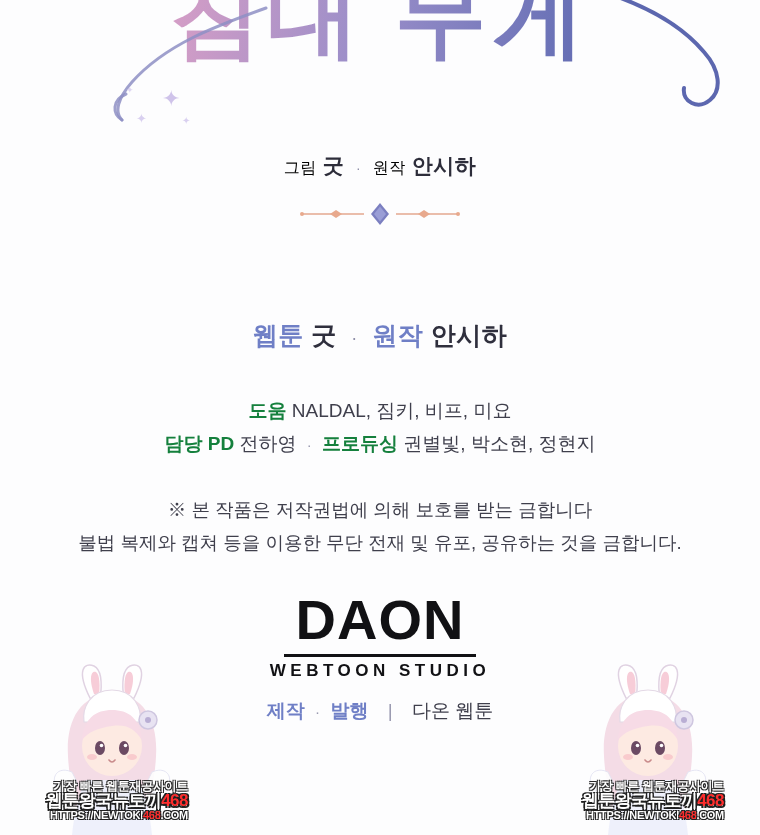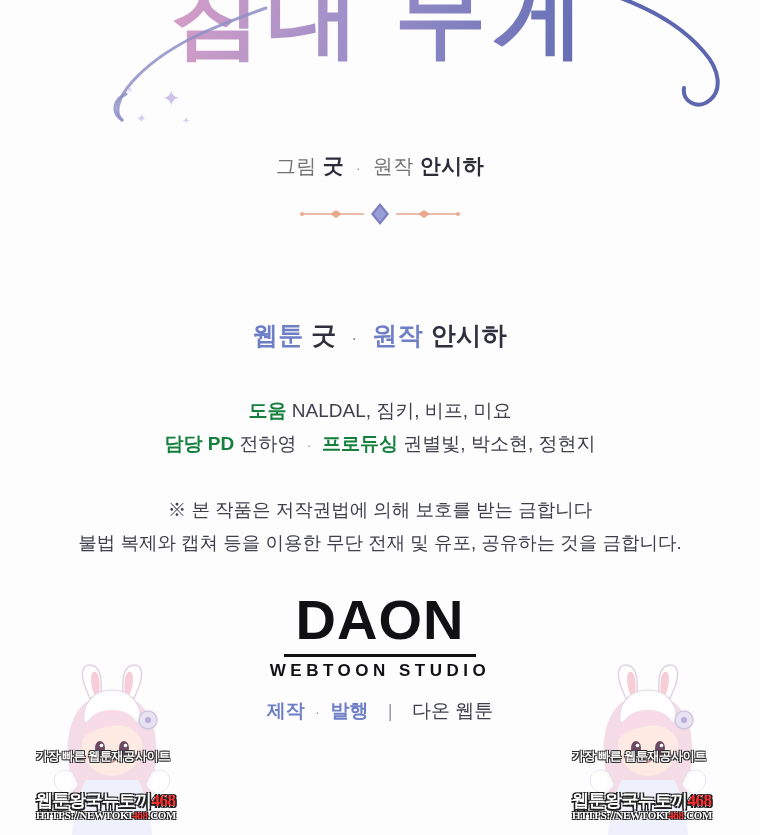--- a/index.html
+++ b/index.html
@@ -73,21 +73,21 @@
   
   .credit-line {
     position: absolute;
     top: 152px;
     width: 760px;
     text-align: center;
     font-size: 19px;
     color: #4b4b57;
     letter-spacing: 0.5px;
   }
-  .credit-line .lbl { font-size: 20px; color: #737373; }
+  .credit-line .lbl { font-size: 16px; color: #000000; }
   .credit-line .nm { font-weight: bold; font-size: 21px; color: #2d2d3a; }
   .credit-line .dot { color: #8f8fa8; margin: 0 6px; font-size: 14px; }
 
   
   .divider {
     position: absolute;
     top: 200px;
     left: 0;
     width: 760px;
     height: 28px;
@@ -178,38 +178,37 @@
   }
   .wm.left { left: 42px; }
   .wm.right { right: 42px; }
 
   .wm-text {
     position: absolute;
     bottom: 14px;
     left: 50%;
     transform: translateX(-50%);
     width: 152px;
-    text-align: left;
-    font-family: Liberation Serif, serif;
+    text-align: right;
+    font-family: Liberation Sans, sans-serif;
     line-height: 1.02;
   }
   .wm-l1 {
     font-size: 12px;
     font-weight: bold;
     color: #ffffff;
     text-shadow: -1px -1px 0 #2a2a2a, 1px -1px 0 #2a2a2a, -1px 1px 0 #2a2a2a, 1px 1px 0 #2a2a2a;
     letter-spacing: -0.3px;
   }
   .wm-l2 {
     font-size: 17px;
     font-weight: bold;
     color: #ffffff;
     text-shadow: -1.5px -1.5px 0 #1f1f1f, 1.5px -1.5px 0 #1f1f1f, -1.5px 1.5px 0 #1f1f1f, 1.5px 1.5px 0 #1f1f1f;
     letter-spacing: -0.5px;
-    margin-top: 30px;
   }
   .wm-l2 .num { color: #ff2d2d; }
   .wm-l3 {
     font-size: 11px;
     font-weight: bold;
     color: #ffffff;
     text-shadow: -1px -1px 0 #1f1f1f, 1px -1px 0 #1f1f1f, -1px 1px 0 #1f1f1f, 1px 1px 0 #1f1f1f;
     letter-spacing: -0.3px;
   }
   .wm-l3 .num { color: #ff2d2d; }

